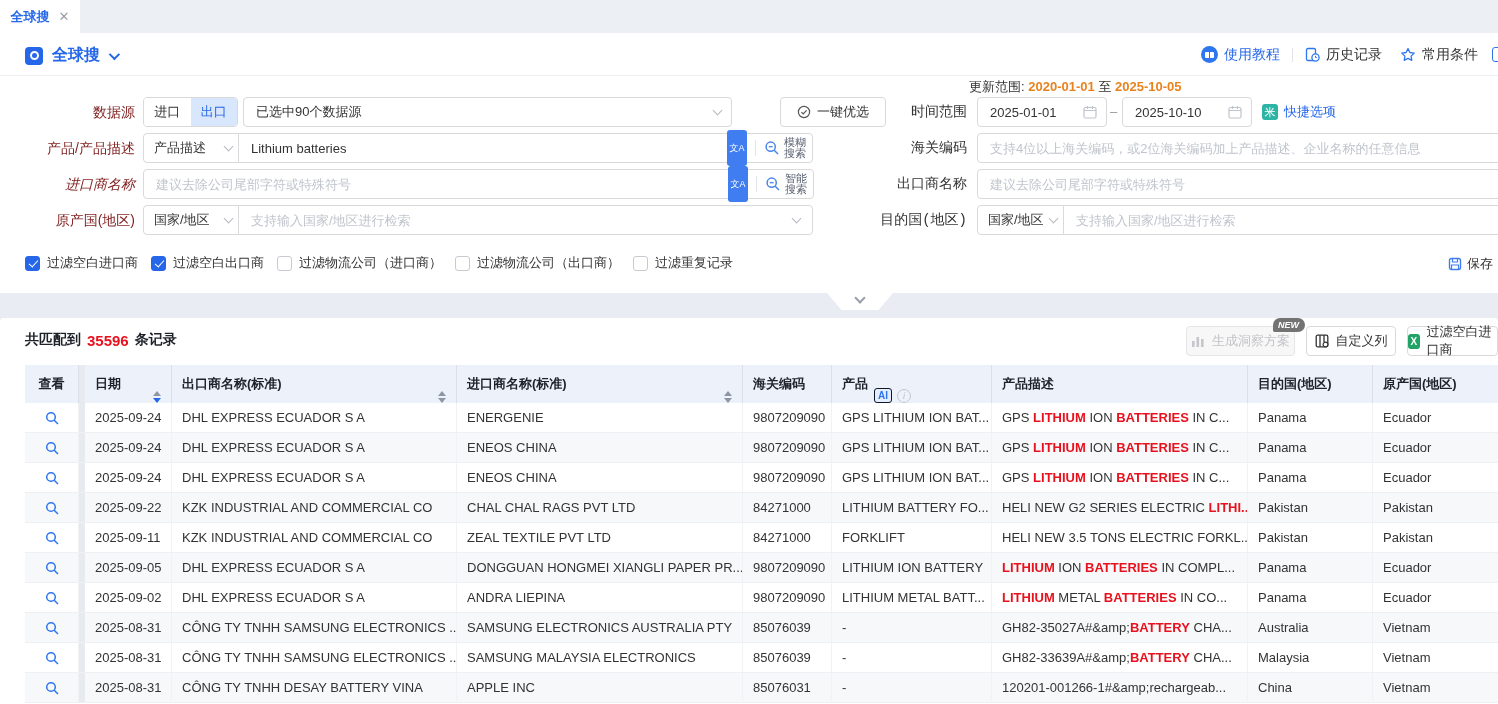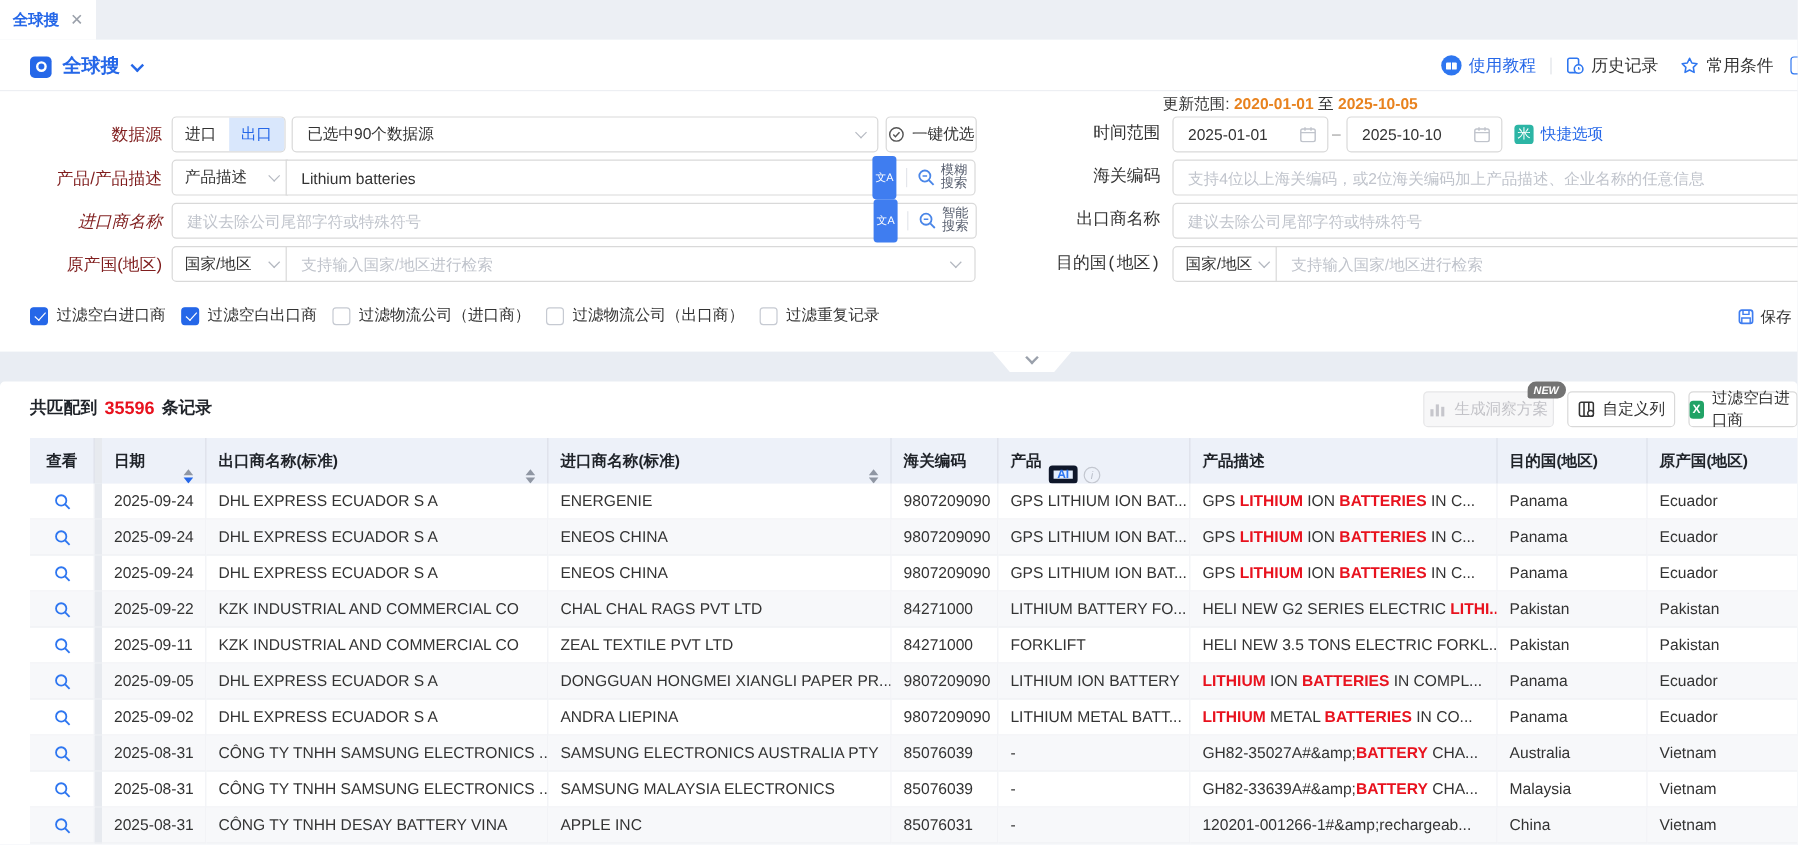--- a/index.html
+++ b/index.html
@@ -85,21 +85,21 @@
 .tr > div:last-child { border-right:none; }
 .tr.even > div { background:#f7f8fa; }
 .tr.even > div.gapcol { background:#e7eaef; }
 .link { color:#4a86e8; }
 .redk { color:#e8121e; font-weight:bold; }
 .ccenter { justify-content:center; display:flex; }
 .sorts { margin-left:auto; display:flex; flex-direction:column; gap:2px; padding-left:8px; }
 .cu { width:0; height:0; border-left:4px solid transparent; border-right:4px solid transparent; border-bottom:5px solid #8f96a3; }
 .cd { width:0; height:0; border-left:4px solid transparent; border-right:4px solid transparent; border-top:5px solid #8f96a3; }
 .cd.on { border-top-color:#2567e8; }
-.aibadge { background:#e4eefd; border:4px solid #0f172a; color:#2e76f0; font-weight:bold; font-size:10px; border-radius:3px; padding:0px 3px; line-height:13px; height:15px; margin-left:6px; display:inline-flex; align-items:center; }
+.aibadge { background:#e4eefd; border:1px solid #0f172a; color:#2e76f0; font-weight:bold; font-size:10px; border-radius:3px; padding:0px 3px; line-height:13px; height:15px; margin-left:6px; display:inline-flex; align-items:center; }
 .info { width:14px; height:14px; border-radius:50%; border:1px solid #c3c7d0; color:#b9bec9; font-size:9px; display:inline-flex; align-items:center; justify-content:center; margin-left:5px; font-weight:normal; font-style:italic; }
 </style>
 </head>
 <body>
 
 <div class="tabbar">
   <div class="tab">
     <span>全球搜</span>
     <span class="x">✕</span>
   </div>
@@ -150,21 +150,21 @@
   <div class="flabel" style="top:21px;">数据源</div>
   <div class="seg" style="top:21px;">
     <div>进口</div>
     <div class="active">出口</div>
   </div>
   <div class="ctrl ddown abs" style="left:243px; top:21px; width:489px; height:30px;">
     <span>已选中90个数据源</span>
       <span class="sp"></span>
       <span class="chevg"></span>
   </div>
-  <div class="ctrl btn abs" style="left:738px; top:21px; width:76px; height:30px;">
+  <div class="ctrl btn abs" style="left:780px; top:21px; width:106px; height:30px;">
     <svg width="14" height="14" viewBox="0 0 14 14">
         <circle cx="7" cy="7" r="5.6" fill="none" stroke="#555" stroke-width="1.2"></circle>
         <path d="M4.4 7.1 l1.8 1.8 3.4 -3.6" fill="none" stroke="#555" stroke-width="1.2"></path>
       </svg>
     <span>一键优选</span>
   </div>
 
   <div class="flabelR" style="top:21px;">时间范围</div>
   <div class="ctrl dateinp" style="left:977px; top:21px; width:130px;">
     <input value="2025-01-01" style="">

